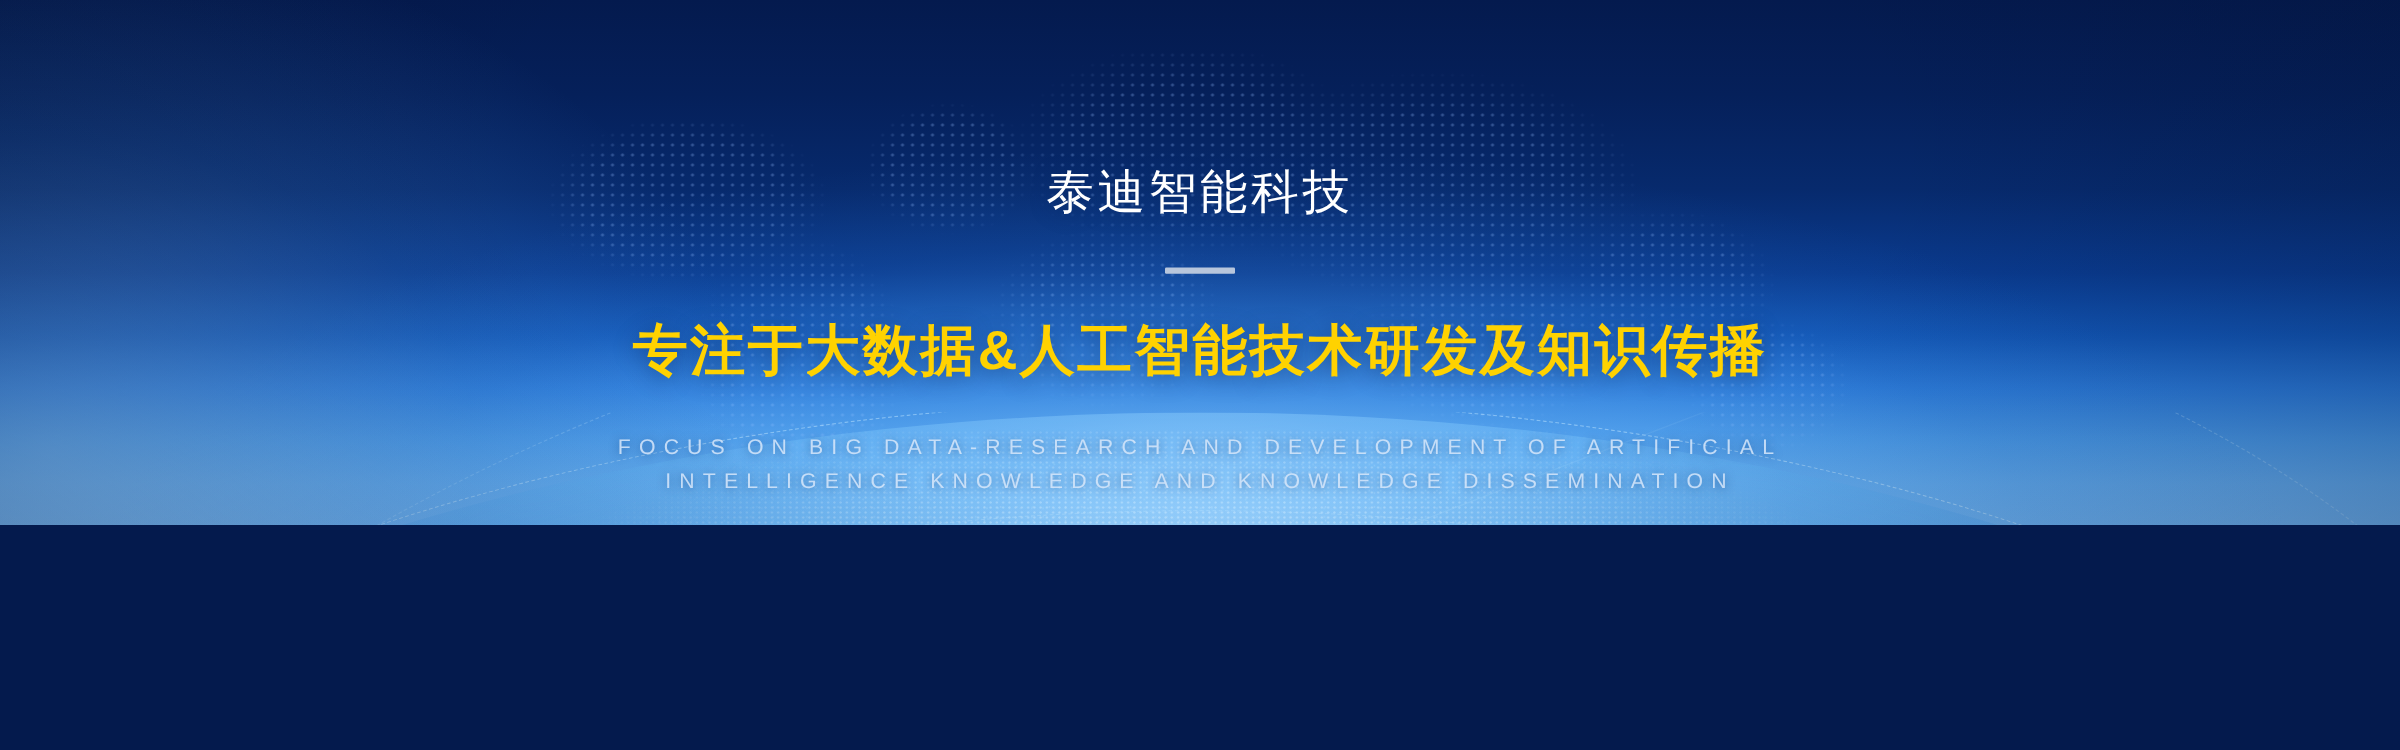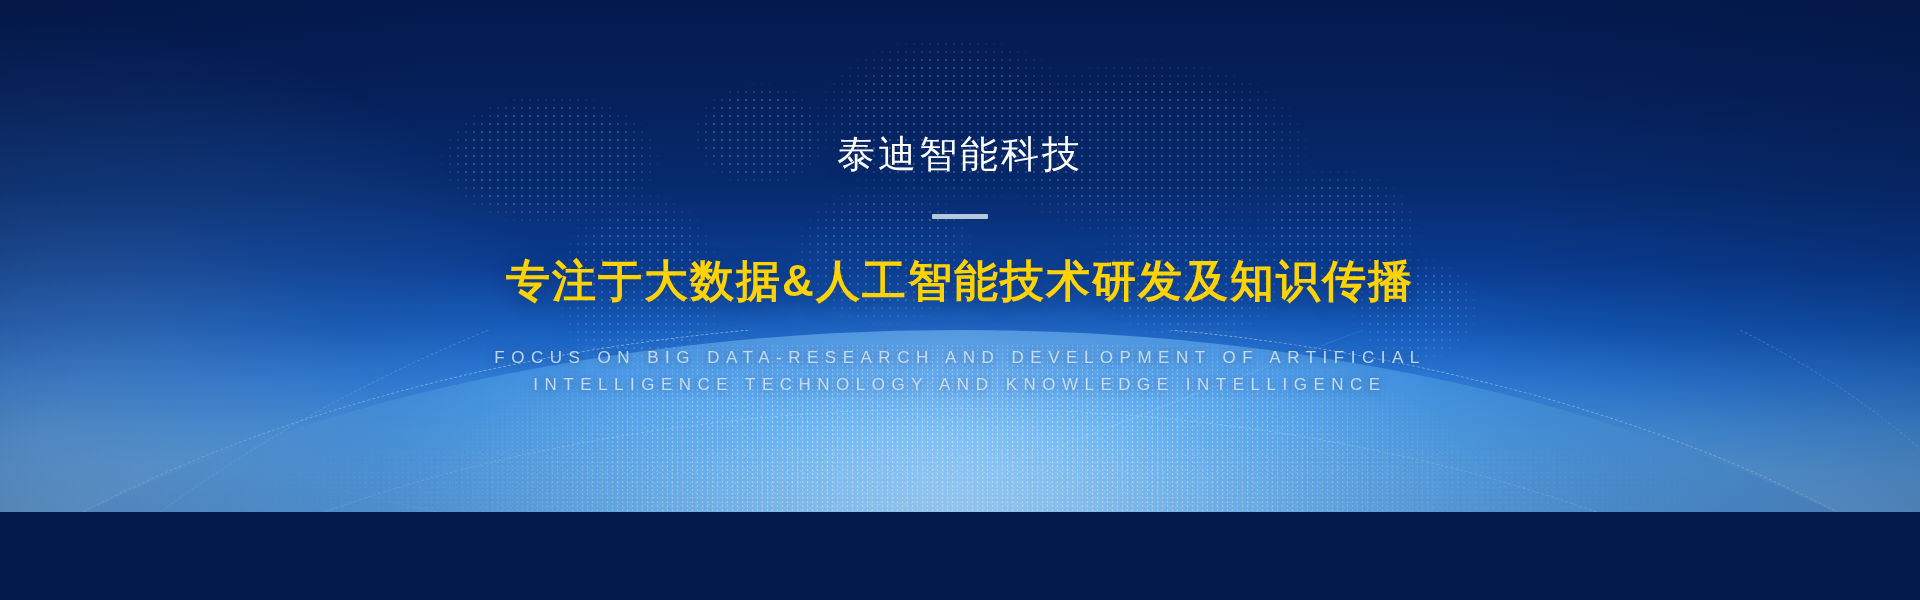--- a/index.html
+++ b/index.html
@@ -6,21 +6,21 @@
   html, body {
     margin: 0;
     padding: 0;
     background: #041a4d;
   }
   * { box-sizing: border-box; }
 
   #banner {
     position: relative;
     width: 1920px;
-    height: 512px;
+    height: 420px;
     overflow: hidden;
     font-family: "Liberation Sans", "DejaVu Sans", sans-serif;
     
     background:
       linear-gradient(180deg,
         #041a4e 0%,
         #05205a 18%,
         #072a6d 36%,
         #0a3b8f 52%,
         #1256b5 64%,
@@ -265,17 +265,17 @@
 
   <div class="content">
     <div class="brand">泰迪智能科技</div>
 
     <div class="divider"></div>
 
     <h1 class="headline">专注于大数据&amp;人工智能技术研发及知识传播</h1>
 
     <div class="subtitle">
       <span class="sub-line">FOCUS ON BIG DATA-RESEARCH AND DEVELOPMENT OF ARTIFICIAL</span>
-      <span class="sub-line">INTELLIGENCE TECHNOLOGY AND KNOWLEDGE INTELLIGENCE</span>
+      <span class="sub-line">INTELLIGENCE KNOWLEDGE AND KNOWLEDGE DISSEMINATION</span>
     </div>
   </div>
 
 </div>
 
 </body></html>

